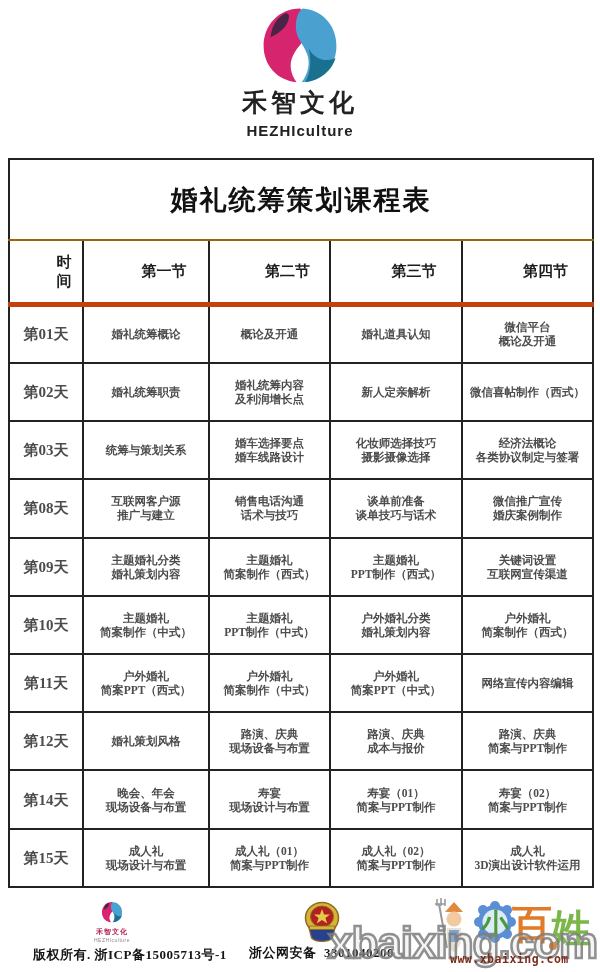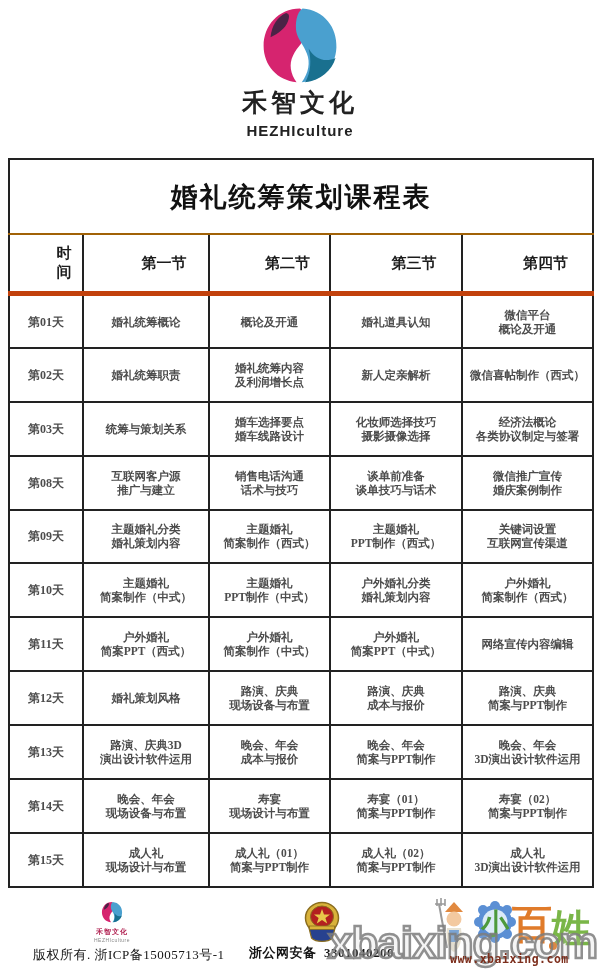--- a/index.html
+++ b/index.html
@@ -34,33 +34,33 @@
     border-bottom:2px solid #a16207;
   }
   tr.header-row th {
     height:46px; font-size:15px; font-weight:bold; color:#1c1c1c;
     border-bottom:5px solid #c2410c;
     padding-left:36px;
   }
   tr.body-row td {
     height:41.6px; font-size:11.5px; line-height:14px; color:#4c4c4c; font-weight:600;
   }
-  tr.body-row td.day { font-size:12px; color:#4c4c4c; }
+  tr.body-row td.day { font-size:15px; color:#4c4c4c; }
 
   
   .footer-logo { position:absolute; left:86px; top:901px; width:52px; text-align:center; }
   .footer-brand-cn {
     font-size:7px; font-weight:bold; color:#b02050; letter-spacing:1px;
     font-family:"Liberation Sans",sans-serif; margin-top:0px;
   }
   .footer-brand-en {
     font-size:5px; color:#888; font-family:"Liberation Sans",sans-serif; letter-spacing:0.5px;
   }
   .copyright {
-    position:absolute; left:33px; top:946px; font-size:13px; font-weight:normal; color:#151515;
+    position:absolute; left:33px; top:946px; font-size:13px; font-weight:bold; color:#151515;
     letter-spacing:0.5px;
   }
   .police-badge { position:absolute; left:303px; top:901px; }
   .police-text {
     position:absolute; left:249px; top:944px; font-size:13px; font-weight:bold; color:#151515;
     letter-spacing:0.5px; white-space:nowrap;font-family:Liberation Serif, serif;
   }
 
   
   .wm-big {
@@ -161,27 +161,20 @@
         <td>网络宣传内容编辑</td>
       </tr>
       <tr class="body-row">
         <td class="day">第12天</td>
         <td>婚礼策划风格</td>
         <td>路演、庆典<br>现场设备与布置</td>
         <td>路演、庆典<br>成本与报价</td>
         <td>路演、庆典<br>简案与PPT制作</td>
       </tr>
       <tr class="body-row">
-        <td class="day">第13天</td>
-        <td>路演、庆典3D<br>演出设计软件运用</td>
-        <td>晚会、年会<br>成本与报价</td>
-        <td>晚会、年会<br>简案与PPT制作</td>
-        <td>晚会、年会<br>3D演出设计软件运用</td>
-      </tr>
-      <tr class="body-row">
         <td class="day">第14天</td>
         <td>晚会、年会<br>现场设备与布置</td>
         <td>寿宴<br>现场设计与布置</td>
         <td>寿宴（01）<br>简案与PPT制作</td>
         <td>寿宴（02）<br>简案与PPT制作</td>
       </tr>
       <tr class="body-row">
         <td class="day">第15天</td>
         <td>成人礼<br>现场设计与布置</td>
         <td>成人礼（01）<br>简案与PPT制作</td>

